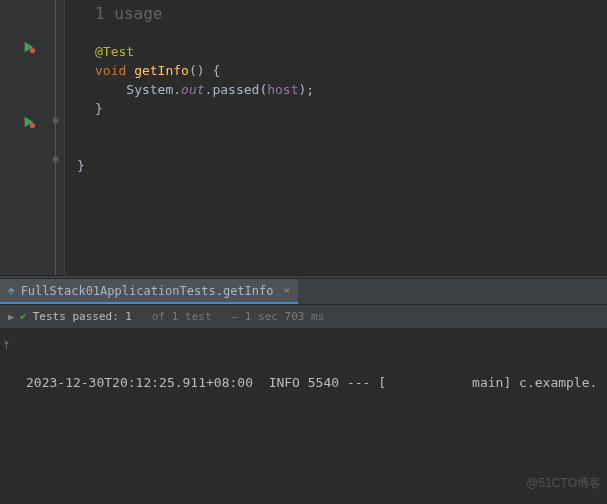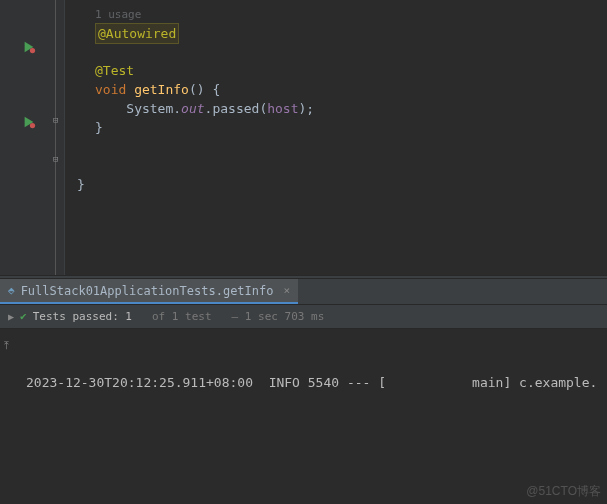--- a/index.html
+++ b/index.html
@@ -44,21 +44,21 @@
       line-height: 19px;
       position: relative;
     }
     .code-line {
       padding-left: 30px;
       white-space: pre;
       height: 19px;
     }
     .usage-hint {
       color: #606366;
-      font-size: 11px;
+      font-size: 16px;
     }
     .annotation { color: #bbb529; }
     .keyword { color: #cc7832; }
     .type { color: #a9b7c6; }
     .field { color: #9876aa; }
     .static-field { color: #9876aa; font-style: italic; }
     .method { color: #ffc66d; }
     .punct { color: #a9b7c6; }
     .autowired-box {
       display: inline-block;
@@ -126,21 +126,21 @@
     }
     .console-content {
       margin-left: 14px;
       line-height: 19px;
       white-space: pre;
       font-size: 13px;
     }
     .console-line { color: #bbbbbb; }
     .watermark {
       position: absolute;
-      bottom: 4px;
+      bottom: 12px;
       right: 6px;
       color: rgba(200,200,200,0.25);
       font-size: 12px;
       font-family: sans-serif;
     }
     .fold-marker {
       position: absolute;
       left: 53px;
       font-size: 9px;
       color: #888;
@@ -163,21 +163,20 @@
       <svg class="gicon" viewBox="0 0 16 16">
           <polygon points="3,2 13,8 3,14" fill="#499c54"></polygon>
           <circle cx="12" cy="12" r="3" fill="#c75450"></circle>
         </svg>
     </div>
     <span class="fold-marker" style="top:115px">⊟</span>
     <span class="fold-marker" style="top:154px">⊟</span>
   </div>
   <div class="code-content">
     <div class="code-line"><span class="usage-hint">1 usage</span></div>
-    <div class="code-line"><span class="autowired-box"><span class="annotation">@Autowired</span></span></div>
     <div class="code-line"></div>
     <div class="code-line"><span class="annotation">@Test</span></div>
     <div class="code-line"><span class="keyword">void</span> <span class="method">getInfo</span><span class="punct">(</span><span class="punct">)</span> <span class="punct">{</span></div>
     <div class="code-line">    <span>System</span><span class="punct">.</span><span class="static-field">out</span><span class="punct">.</span><span>passed</span><span class="punct">(</span><span class="field">host</span><span class="punct">)</span><span class="punct">;</span></div>
     <div class="code-line"><span class="punct">}</span></div>
     <div class="code-line"></div>
     <div class="code-line"></div>
     <div class="code-line" style="padding-left:12px"><span class="punct">}</span></div>
   </div>
 </div>

